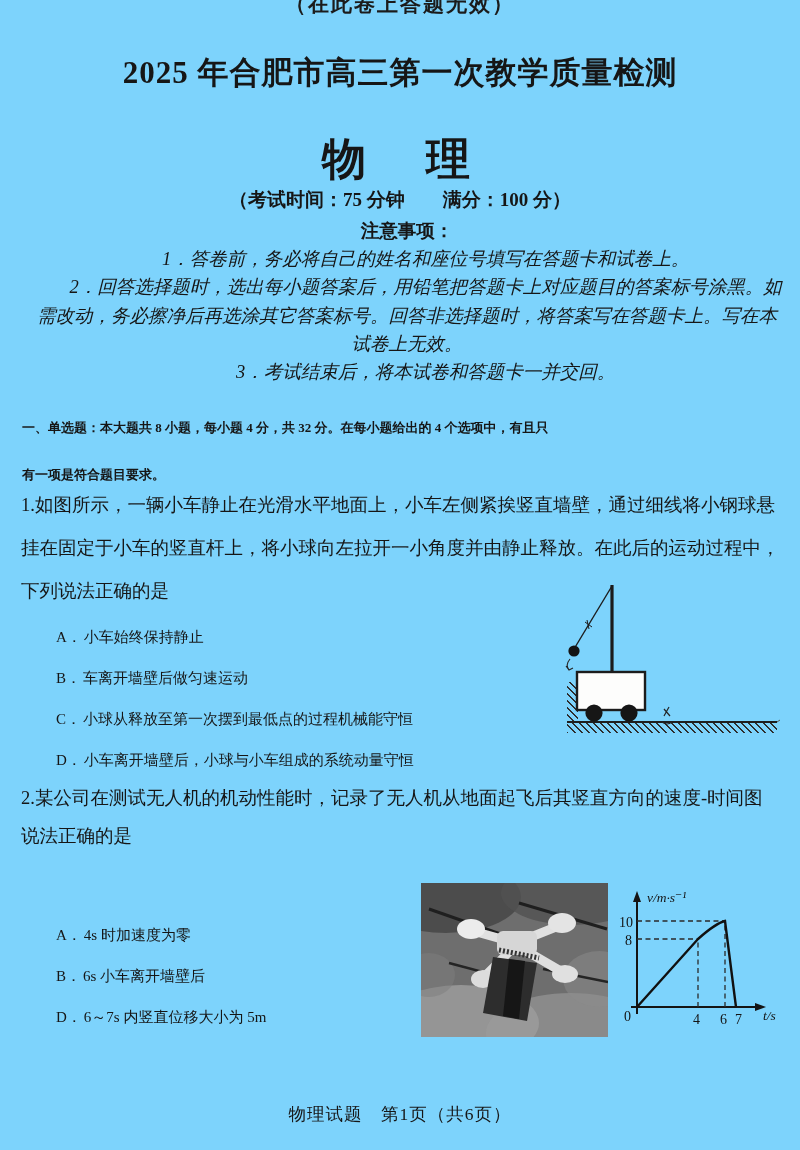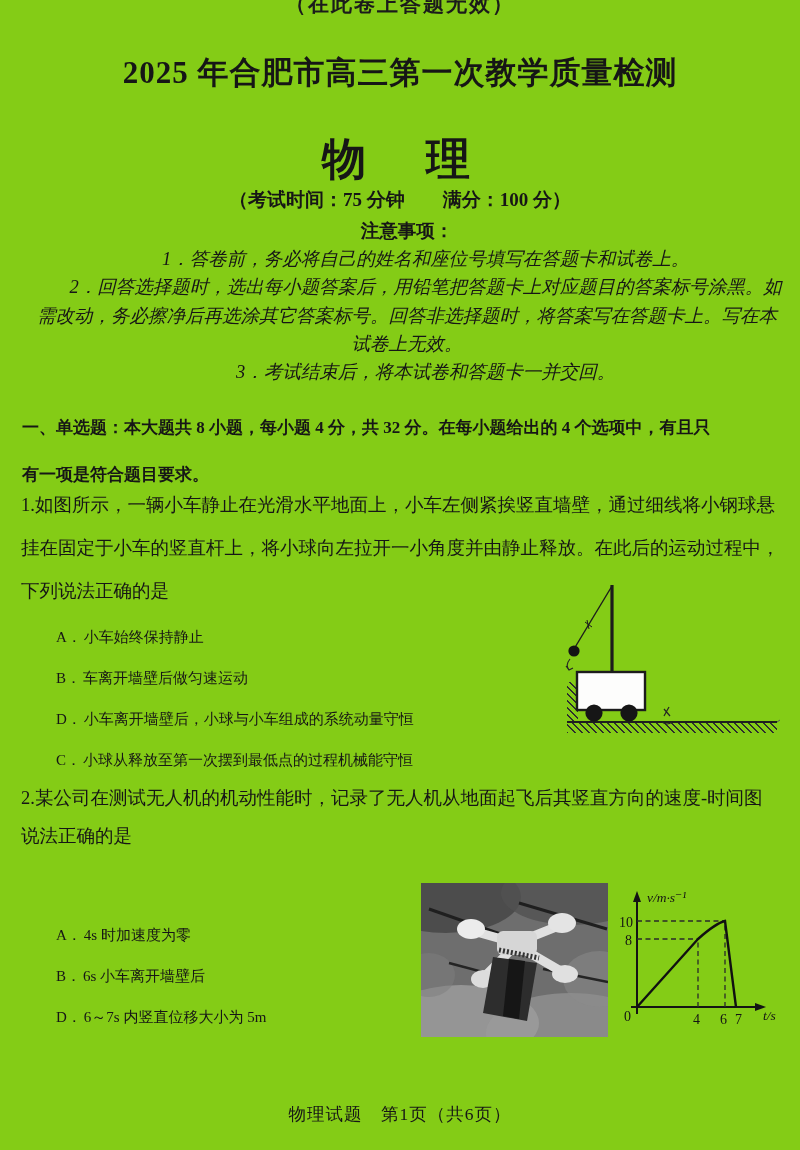--- a/index.html
+++ b/index.html
@@ -1,31 +1,31 @@
 <!DOCTYPE html>
 <html><head>
 <meta charset="utf-8">
 <style>
   html,body{margin:0;padding:0;background:#ddd;}
   .page{
     position:relative;width:800px;height:1150px;margin:0 auto;
-    background:#84cc16;color:#161616;overflow:hidden;
+    background:#7dd3fc;color:#161616;overflow:hidden;
     font-family:"Liberation Serif","DejaVu Serif",serif;
   }
   .abs{position:absolute;}
   .center{left:0;right:0;text-align:center;}
   .top-note{top:-10px;font-size:21px;font-weight:bold;letter-spacing:2px;color:#1b1b1b;}
   .title{top:52px;font-size:31px;font-weight:bold;letter-spacing:1px;margin:0;}
   .subject{top:118px;font-size:44px;font-weight:bold;letter-spacing:8px;margin:12px;}
   .exam-info{top:187px;font-size:19px;font-weight:bold;}
   .notice{top:218px;left:24px;right:10px;font-size:18.5px;text-align:center;}
   .notice-heading{font-weight:bold;line-height:27px;}
   .n-line{line-height:28.3px;white-space:nowrap;font-style:italic;}
   .ind{padding-left:37px;}
-  .section-head{top:404px;left:22px;right:10px;font-size:17px;font-weight:bold;line-height:47px;}
+  .section-head{top:404px;left:22px;right:10px;font-size:13px;font-weight:bold;line-height:47px;}
   .s-line{white-space:nowrap;}
   .q-block{left:21px;font-size:18.5px;}
   .q1-text{top:484px;line-height:43px;}
   .q2-text{top:779px;line-height:38px;}
   .q-line{white-space:nowrap;}
   .opts{left:56px;font-size:15px;}
   .q1-opts{top:617px;}
   .q2-opts{top:915px;}
   .option{line-height:41px;white-space:nowrap;}
   .option .lab{margin-right:2px;}
@@ -65,22 +65,22 @@
 
   <div class="abs q-block q1-text">
     <div class="q-line">1.如图所示，一辆小车静止在光滑水平地面上，小车左侧紧挨竖直墙壁，通过细线将小钢球悬</div>
     <div class="q-line">挂在固定于小车的竖直杆上，将小球向左拉开一小角度并由静止释放。在此后的运动过程中，</div>
     <div class="q-line">下列说法正确的是</div>
   </div>
 
   <div class="abs opts q1-opts">
     <div class="option"><span class="lab">A．</span><span>小车始终保持静止</span></div>
     <div class="option"><span class="lab">B．</span><span>车离开墙壁后做匀速运动</span></div>
+    <div class="option"><span class="lab">C．</span><span>小球从释放至第一次摆到最低点的过程机械能守恒</span></div>
     <div class="option"><span class="lab">D．</span><span>小车离开墙壁后，小球与小车组成的系统动量守恒</span></div>
-    <div class="option"><span class="lab">C．</span><span>小球从释放至第一次摆到最低点的过程机械能守恒</span></div>
   </div>
 
   <div class="abs fig-cart">
     <div class="hatch wall"></div>
     <div class="hatch floor"></div>
     <svg width="250" height="180" viewBox="0 0 250 180">
       <line x1="67" y1="15" x2="67" y2="103" stroke="#1c1c1c" stroke-width="3.2"></line>
       <line x1="67" y1="16" x2="29" y2="79" stroke="#1c1c1c" stroke-width="1.4"></line>
       <path d="M40,52 l7,5 m-5,-7 l2,9" stroke="#1c1c1c" stroke-width="1" fill="none"></path>
       <circle cx="29" cy="81" r="5.6" fill="#141414"></circle>

